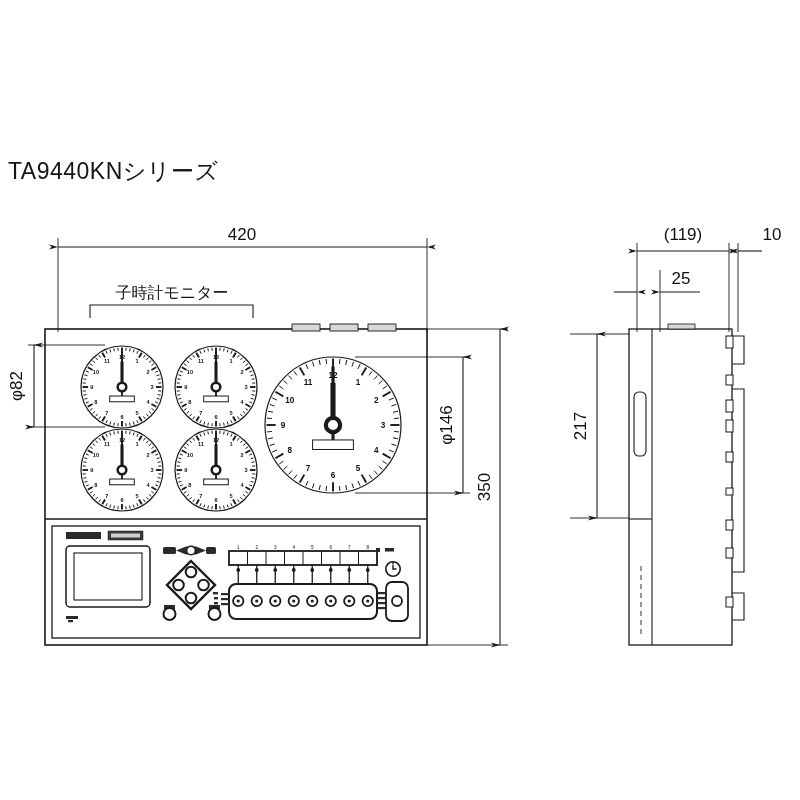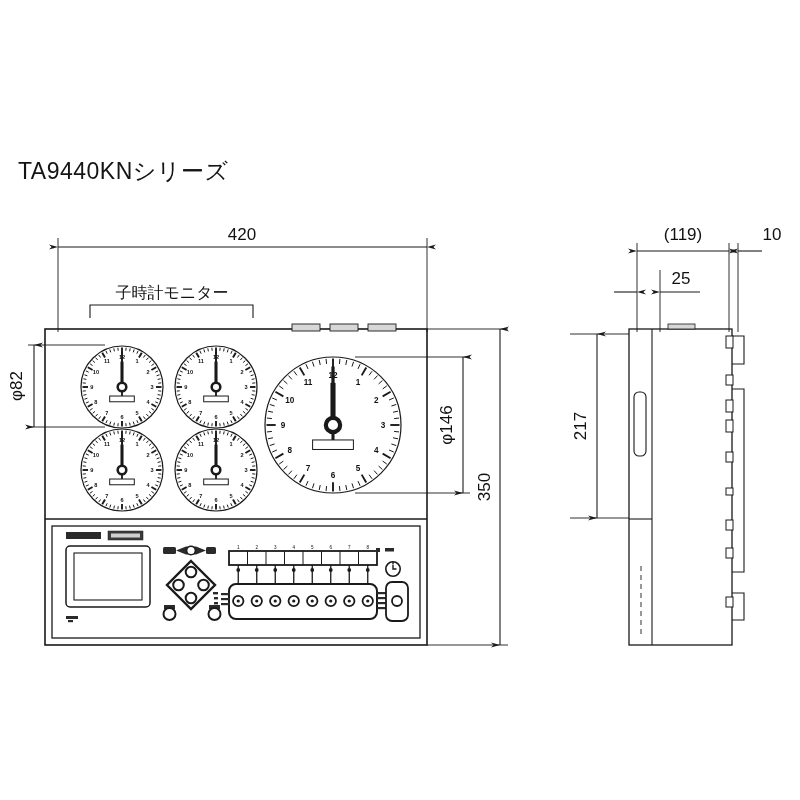--- a/index.html
+++ b/index.html
@@ -6,21 +6,21 @@
   body{
     width:800px;height:800px;
     background:#ffffff;
     font-family:"Liberation Sans", sans-serif;
     color:#1a1a1a;
     overflow:hidden;
     position:relative;
   }
   #stage{position:absolute;left:0;top:0;width:800px;height:800px;}
   #title{
-    position:absolute;left:18px;top:156px;
+    position:absolute;left:8px;top:156px;
     font-size:23px;letter-spacing:0.5px;color:#141414;
     white-space:nowrap;
   }
   svg{position:absolute;left:0;top:0;width:800px;height:800px;display:block;}
   .dimtxt{font-family:"Liberation Sans",sans-serif;font-size:17px;fill:#111;}
   .jptxt{font-family:"DejaVu Sans",sans-serif;font-size:16px;fill:#111;}
   .tiny{font-family:"Liberation Sans",sans-serif;font-size:4.6px;fill:#111;}
   .clknum{font-family:"Liberation Sans",sans-serif;font-weight:bold;fill:#111;}
 </style>
 </head>

